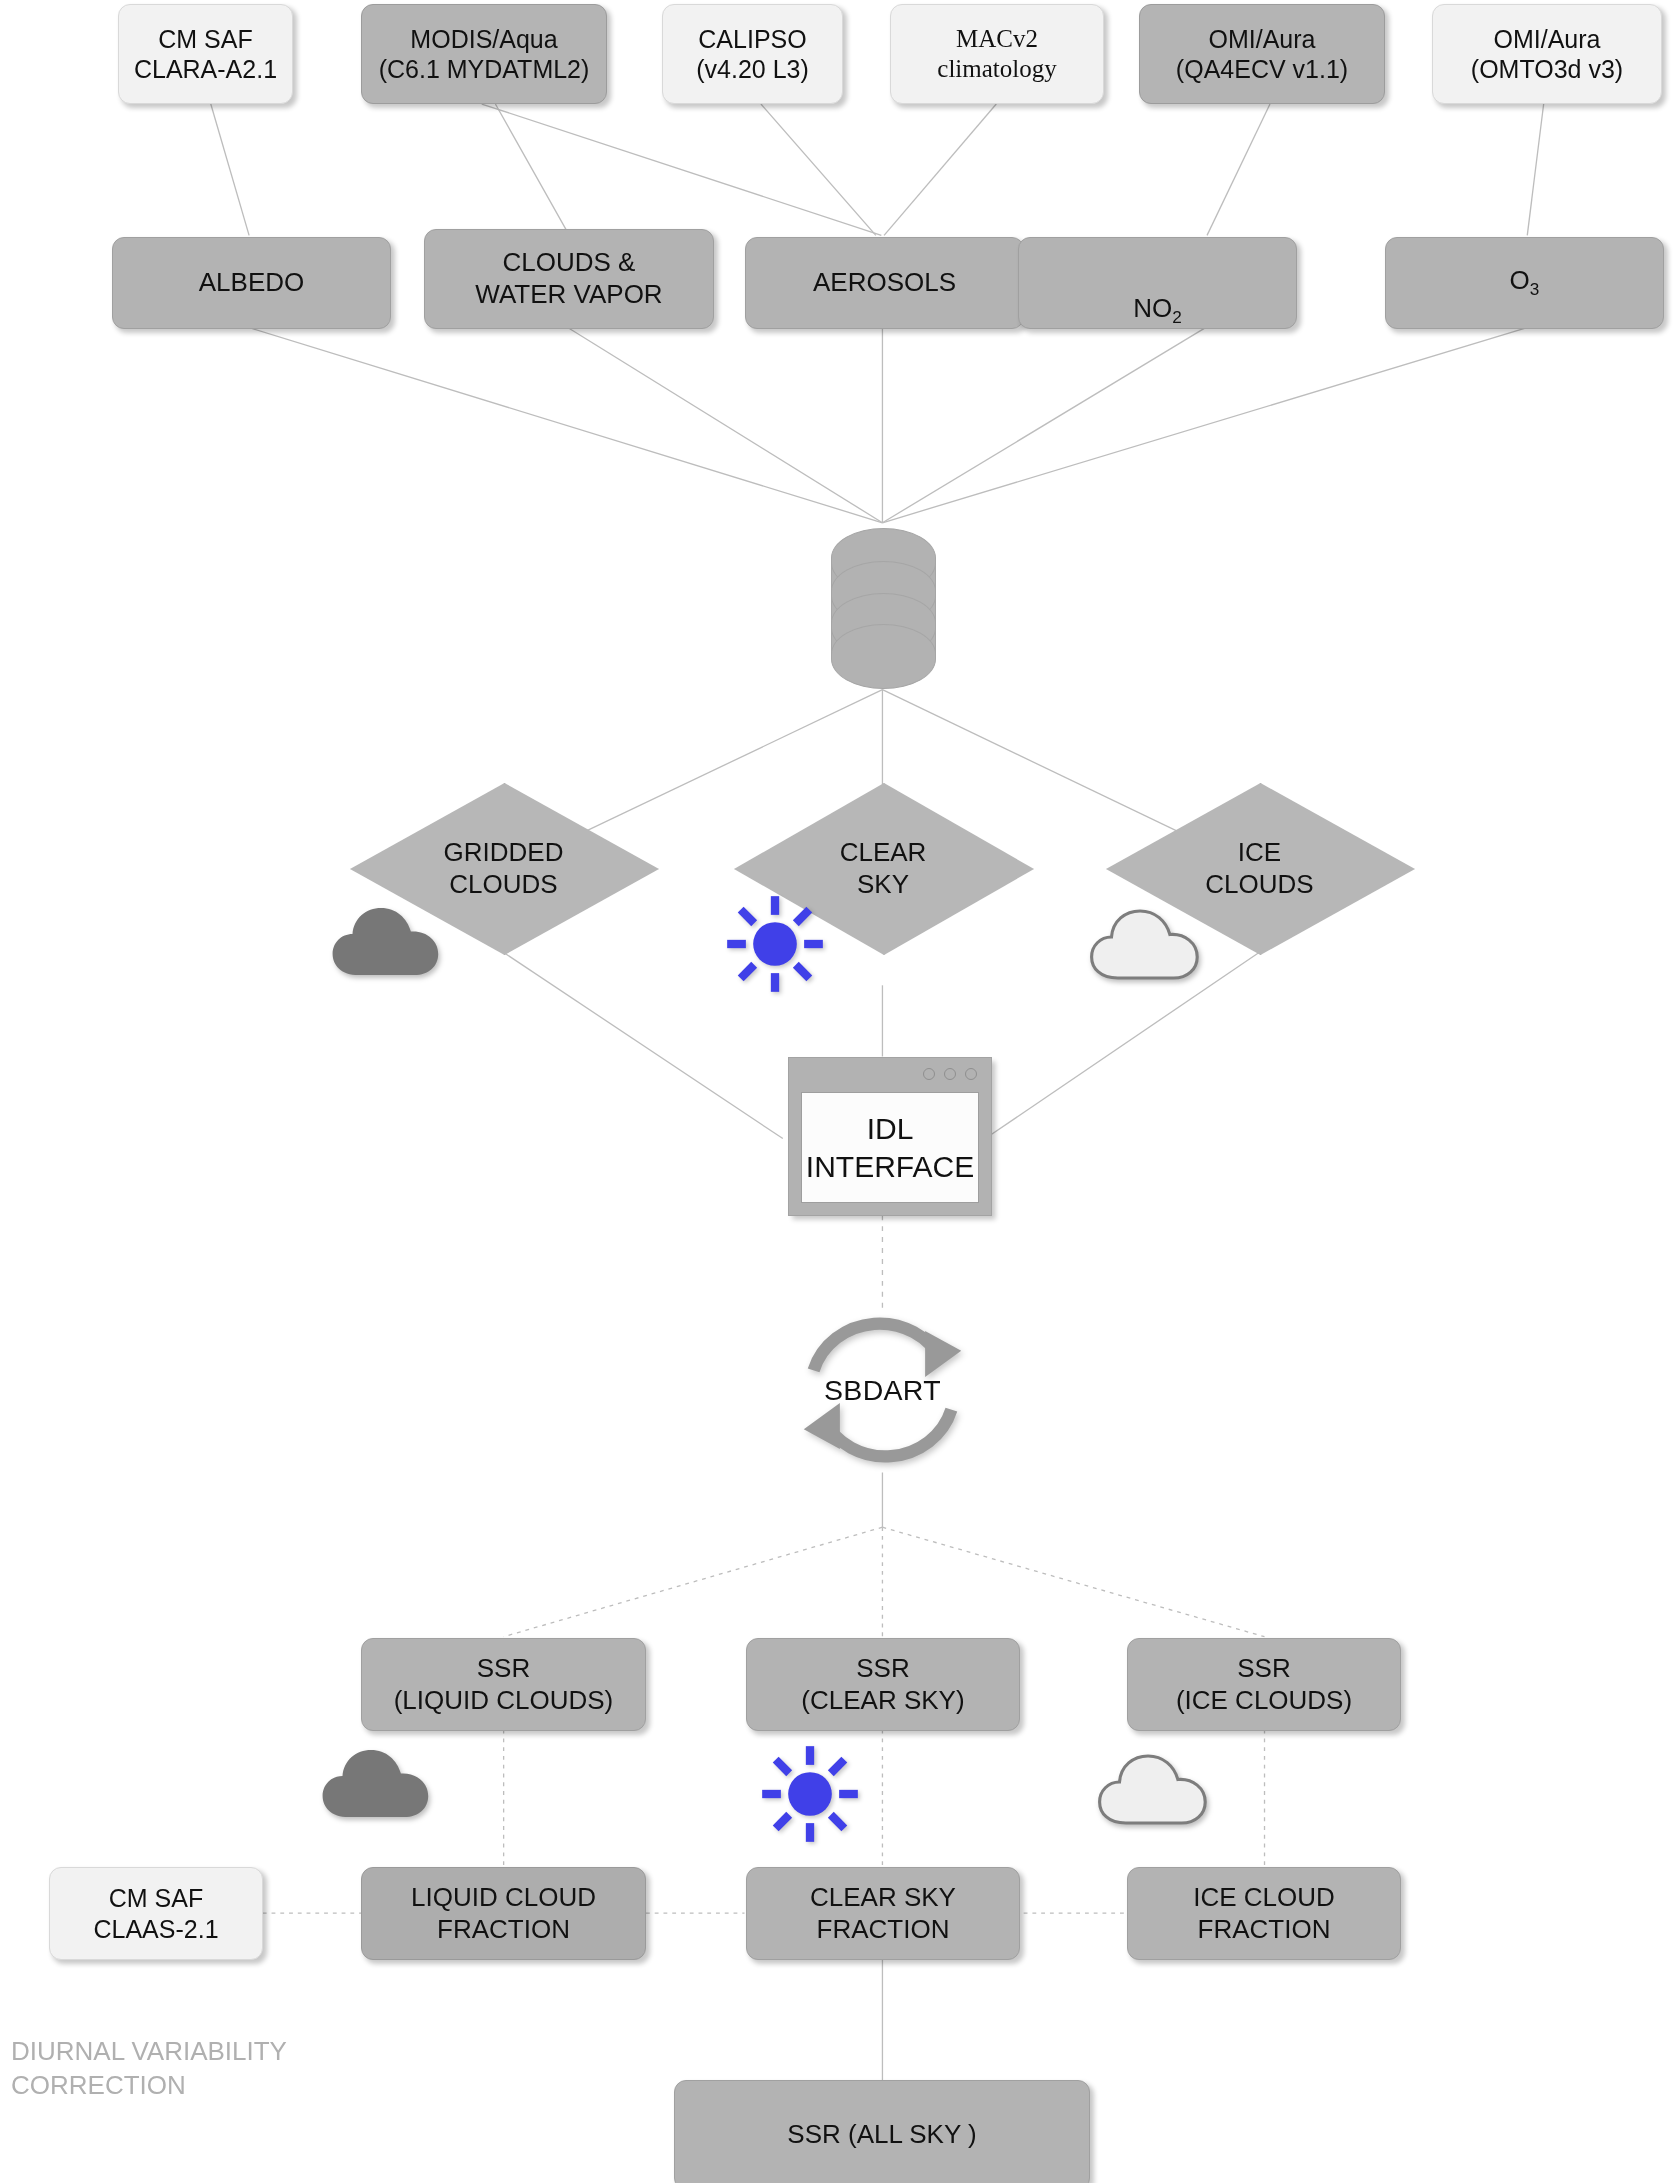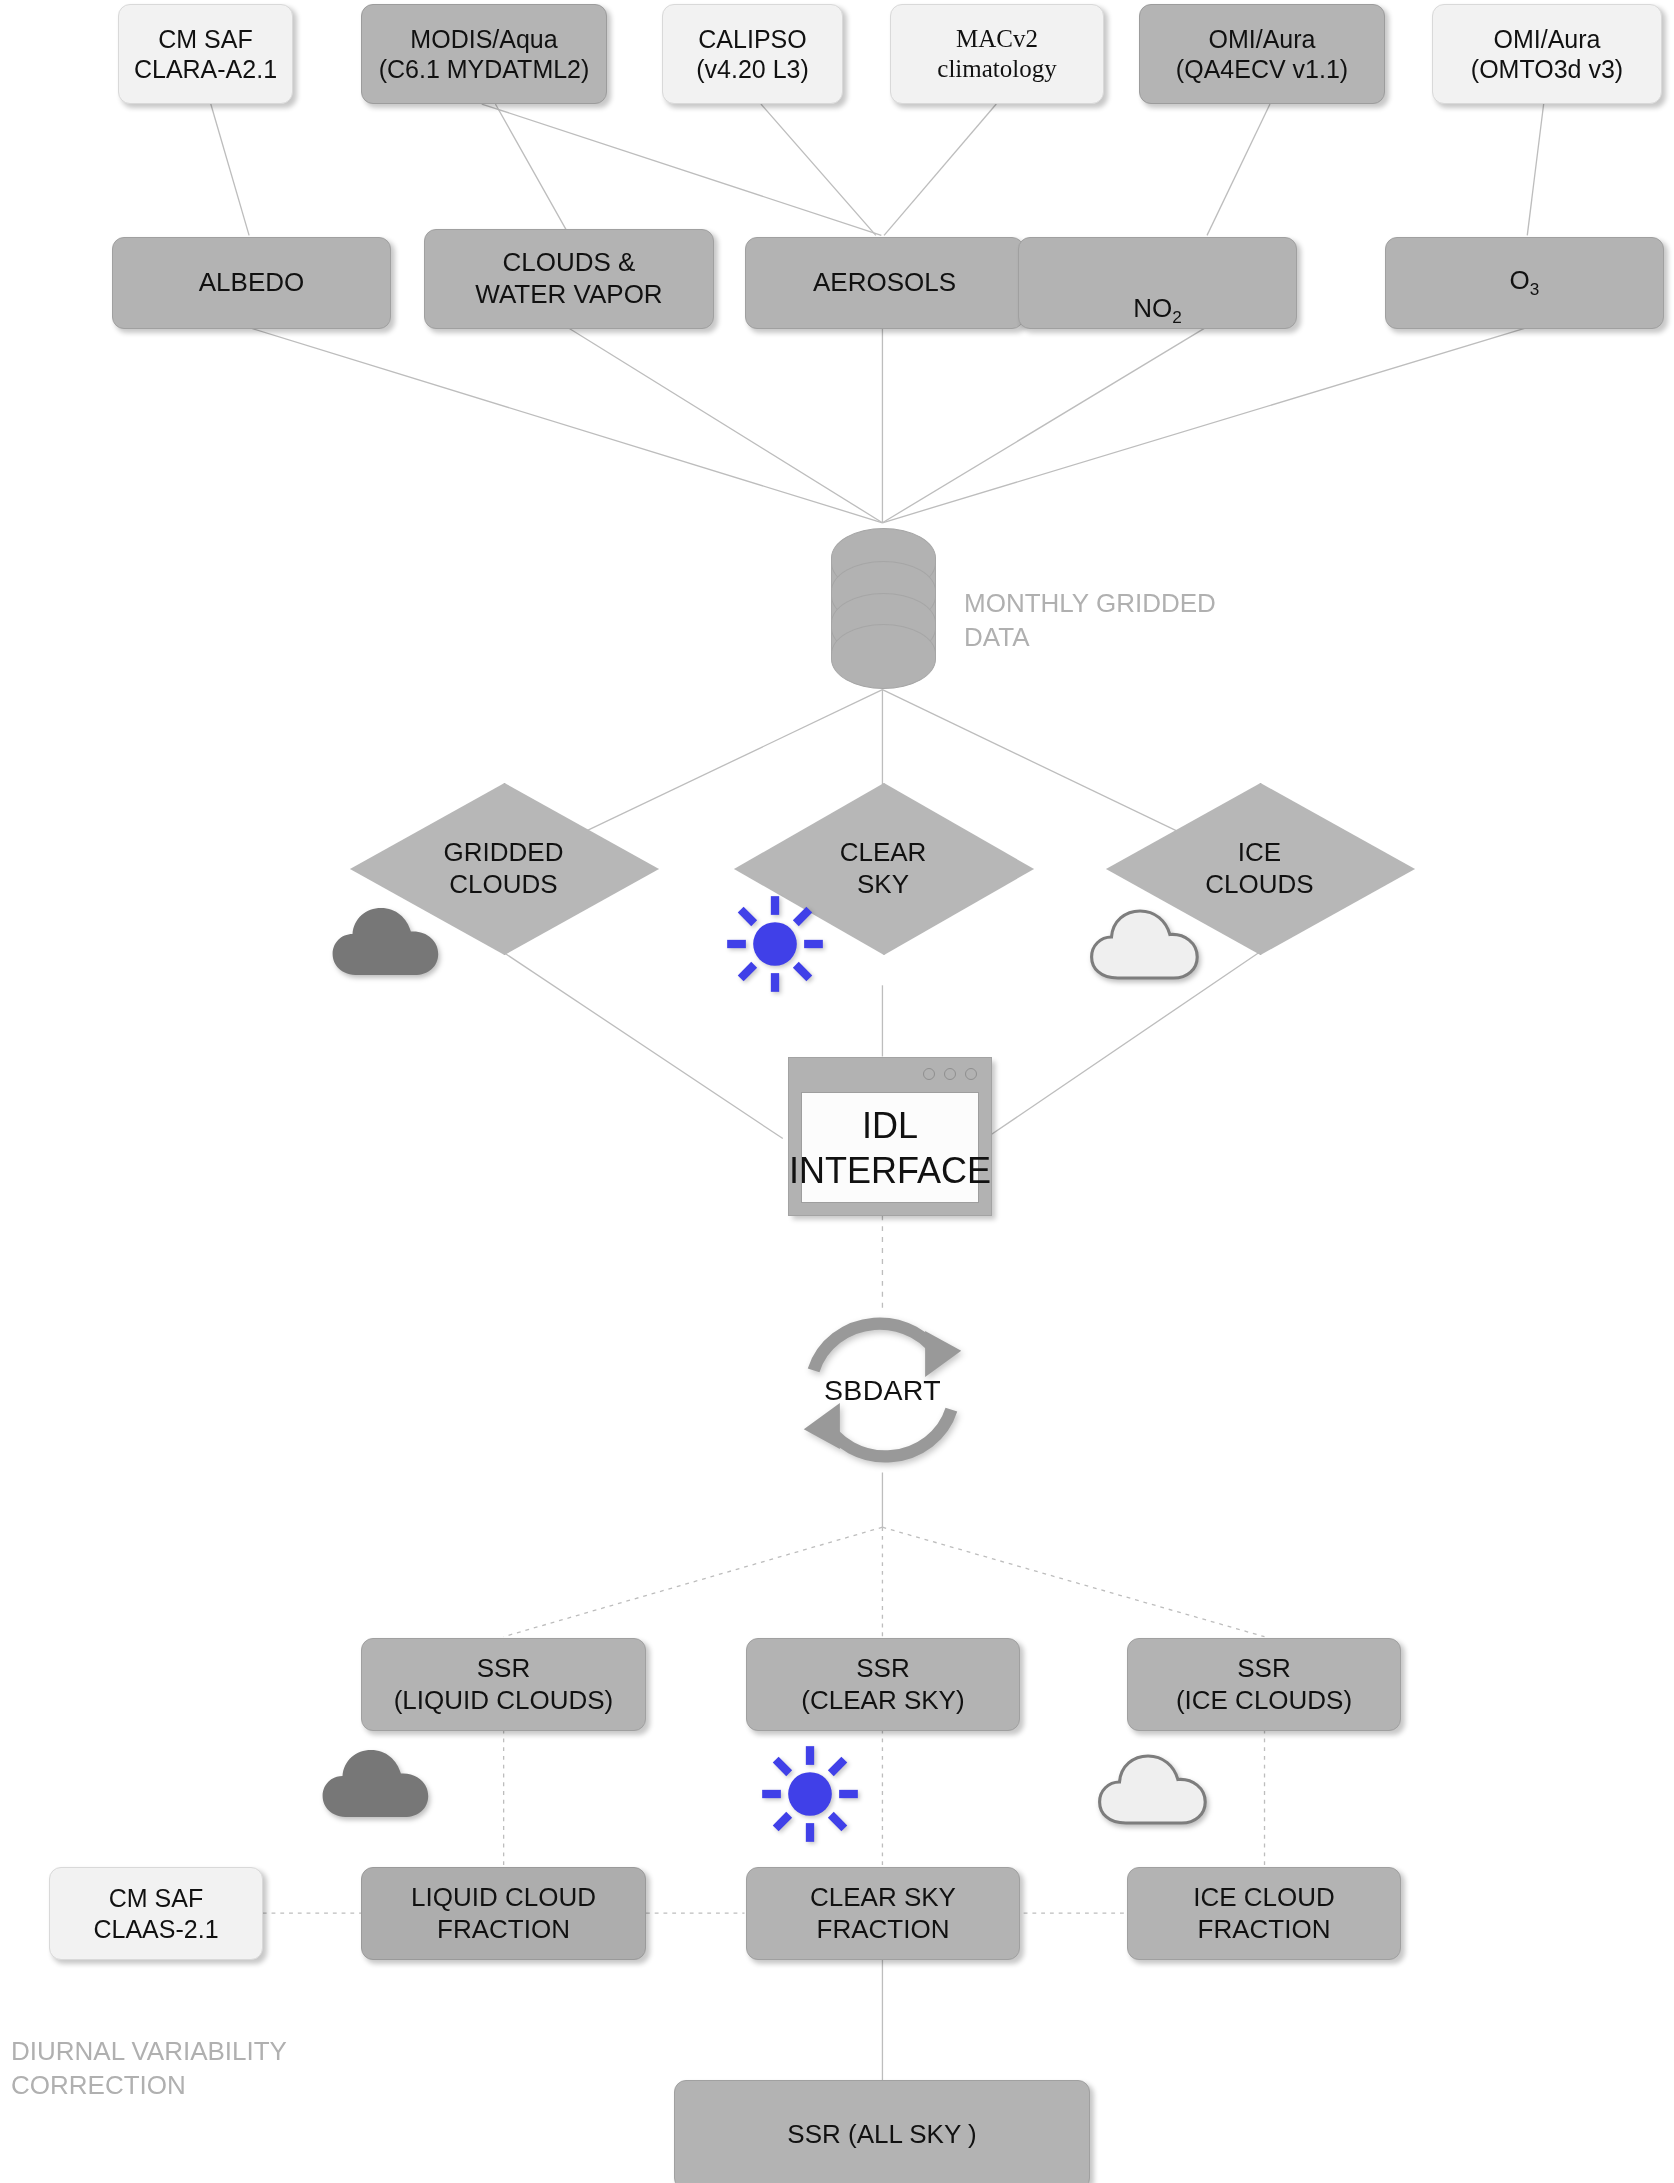--- a/index.html
+++ b/index.html
@@ -145,21 +145,21 @@
   .win-dot{
     width:10px;height:10px;border:1.6px solid #8f8f8f;border-radius:50%;
   }
   .win-screen{
     position:absolute;
     left:12px; right:12px; top:34px; bottom:12px;
     background:#fcfcfc;
     border:1.6px solid #9e9e9e;
     display:flex; align-items:center; justify-content:center;
     text-align:center;
-    font-size:36px;
+    font-size:30px;
     color:#111;
     white-space:pre-line;
     line-height:1.25;
     box-sizing:border-box;
   }
 
   
   .sun{ position:absolute; }
   .sun svg{ display:block; filter:drop-shadow(2.2px 2.7px 2.2px rgba(0,0,0,0.22)); }
 
@@ -287,24 +287,20 @@
     <div class="db-dot" style="left:81px; top:57px;"></div>
     <div class="db-body" style="top:65px;height:32px;"></div>
     <div class="db-disc" style="top:33px;"></div>
     <div class="db-dot" style="left:81px; top:89px;"></div>
     <div class="db-body" style="top:96px;height:32px;"></div>
     <div class="db-disc" style="top:65px;"></div>
     <div class="db-dot" style="left:81px; top:119px;"></div>
     <div class="db-disc" style="top:96px;"></div>
   </div>
 
-  <div class="caption" style="left:964px; top:553px; width:339px; text-align:left;">
-    <span>MONTHLY GRIDDED
-DATA</span>
-  </div>
 
   <div class="diamond" style="left:350px; top:783px; width:307px; height:170px;">
     <div class="dshape"></div>
     <div class="dlabel">GRIDDED
 CLOUDS</div>
   </div>
 
   <div class="diamond" style="left:734px; top:783px; width:298px; height:170px;">
     <div class="dshape"></div>
     <div class="dlabel">CLEAR

